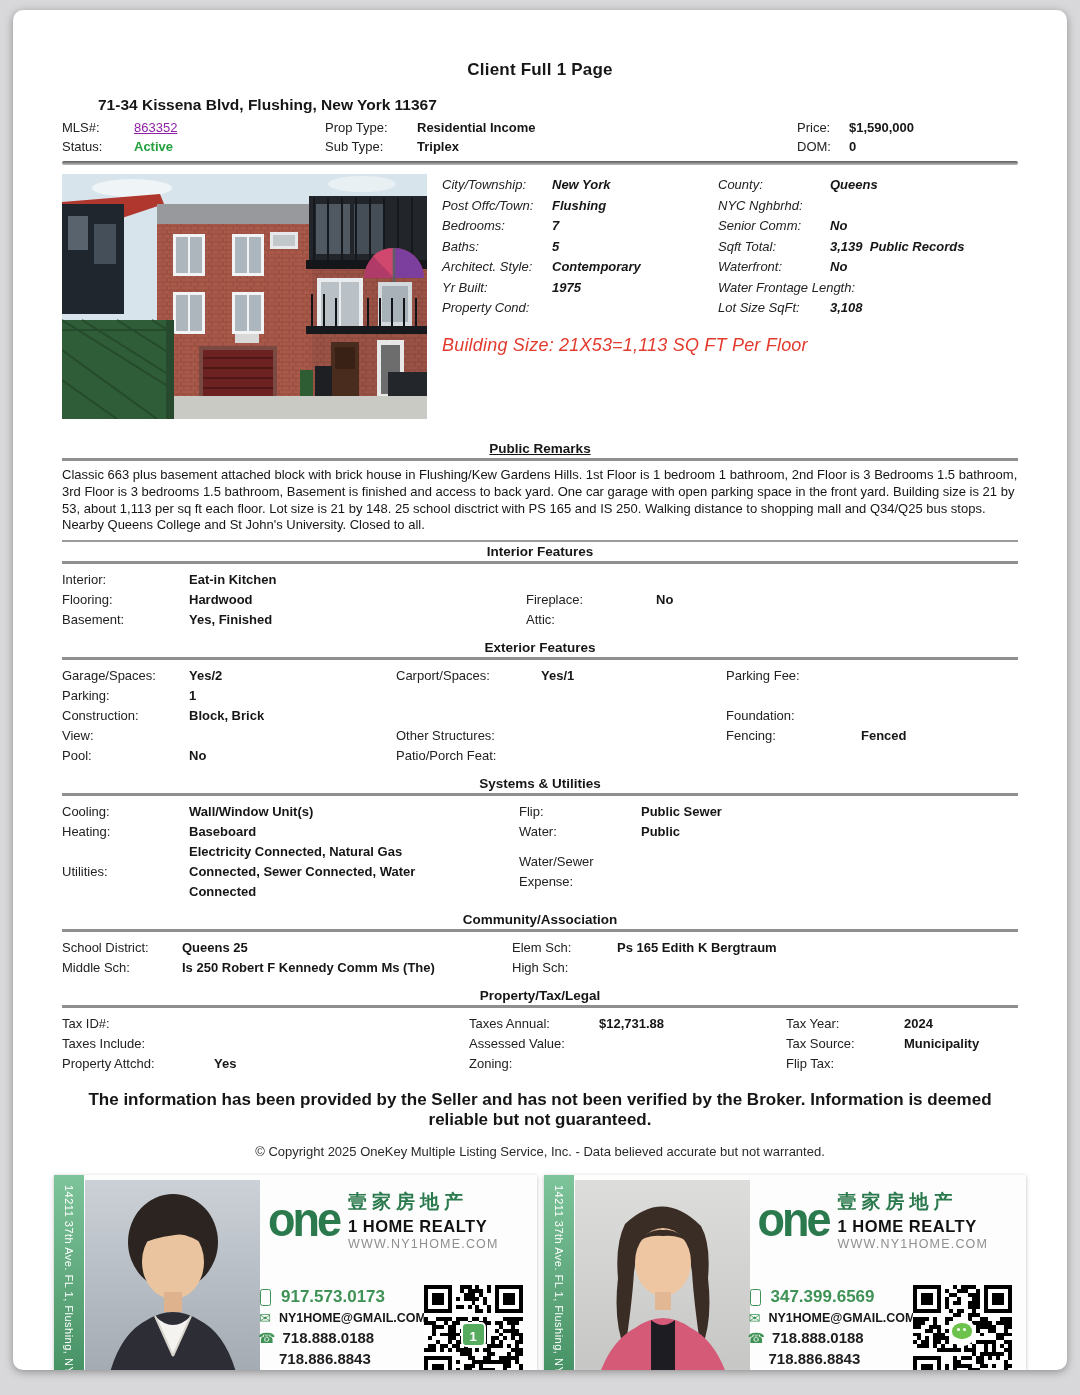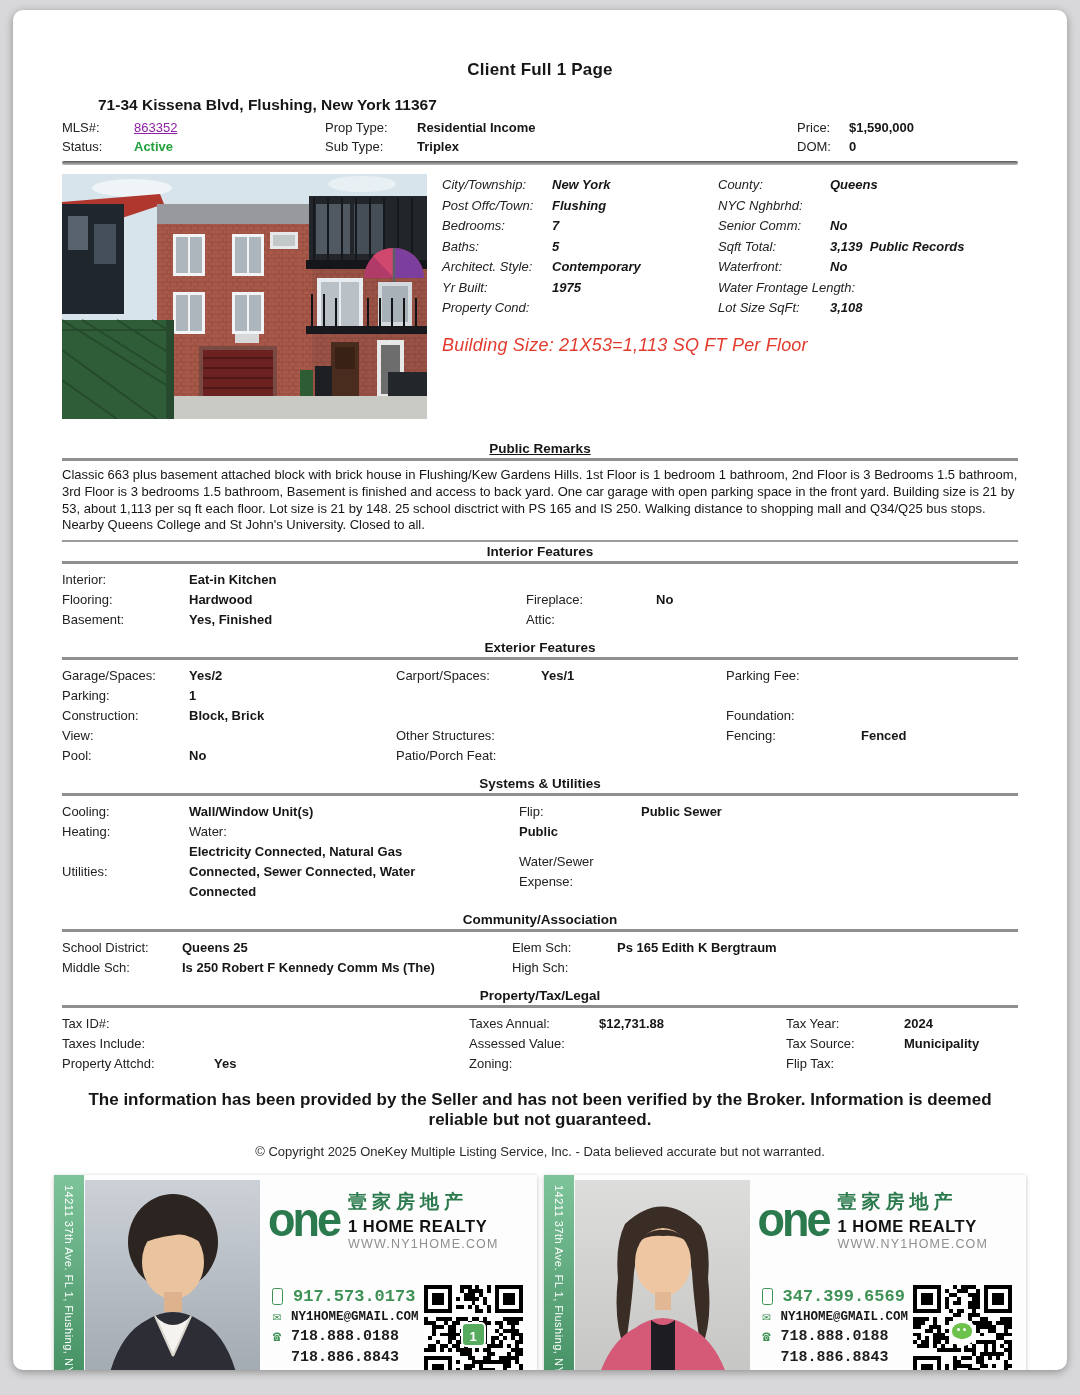--- a/index.html
+++ b/index.html
@@ -52,21 +52,21 @@
   .strip{position:absolute;left:0;top:0;bottom:0;width:30px;background:linear-gradient(180deg,#7ec49a,#2f7d4f);
     color:#fff;font-size:11px;}
   .strip span{writing-mode:vertical-rl;text-orientation:sideways;display:block;margin:10px auto 0 auto;letter-spacing:.5px;}
   .cphoto{position:absolute;left:31px;top:5px;width:175px;height:229px;overflow:hidden;background:#c9ced4;}
   .clogo{position:absolute;left:214px;top:14px;right:8px;display:flex;align-items:center;gap:9px;}
   .one-logo{font-size:45px;font-weight:900;color:#2b7a4d;letter-spacing:-3px;line-height:40px;transform:scaleY(1.08);}
   .brand-col{display:flex;flex-direction:column;}
   .chinese{color:#2b7a4d;font-size:19px;letter-spacing:5px;font-weight:bold;white-space:nowrap;}
   .brandname{font-size:16.5px;font-weight:900;color:#111;letter-spacing:.5px;margin-top:2px;white-space:nowrap;}
   .website{font-size:12.5px;color:#8f8f8f;letter-spacing:1.2px;margin-top:1px;white-space:nowrap;}
-  .contact{position:absolute;left:216px;top:112px;width:200px;font-family:Liberation Mono, monospace;}
+  .contact{position:absolute;left:204px;top:112px;width:200px;}
   .cline{display:flex;align-items:center;gap:7px;margin-bottom:4px;}
   .mobile-num{color:#3f9256;font-weight:bold;font-size:17px;}
   .email-txt{font-weight:bold;font-size:12.5px;color:#161616;}
   .phone-num{font-weight:bold;font-size:15px;color:#1d1d1d;}
   .gicon{color:#3f9256;font-size:14px;line-height:14px;flex:0 0 14px;text-align:center;}
   .i-mobile{display:inline-block;width:9px;height:15px;border:1.6px solid #3f9256;border-radius:2.5px;flex:0 0 9px;margin-left:2px;margin-right:3px;}
   .i-fax{display:inline-block;width:13px;height:10px;background:#3f9256;border-radius:1px;position:relative;flex:0 0 13px;}
   .i-fax::before{content:"";position:absolute;left:2.5px;top:-4px;width:7px;height:4px;background:#3f9256;}
   .i-fax::after{content:"";position:absolute;left:2.5px;top:3px;width:7px;height:3px;background:#fff;}
   .ind{margin-left:21px;}
@@ -313,20 +313,21 @@
     <div class="sec-h">Systems &amp; Utilities</div>
     <div class="tbl sys">
       <div class="r">
           <span class="lab">Cooling:</span>
           <span class="val">Wall/Window Unit(s)</span>
           <span class="lab">Flip:</span>
           <span class="val">Public Sewer</span>
         </div>
       <div class="r">
           <span class="lab">Heating:</span>
+          <span class="val">Baseboard</span>
           <span class="lab">Water:</span>
           <span class="val">Public</span>
         </div>
       <div class="r">
           <span class="lab mid">Utilities:</span>
           <span class="val"><span class="narrow">Electricity Connected, Natural Gas Connected, Sewer Connected, Water Connected</span></span>
           <span class="lab mid">Water/Sewer Expense:</span>
           <span class="val mid"></span>
         </div>
     </div>

